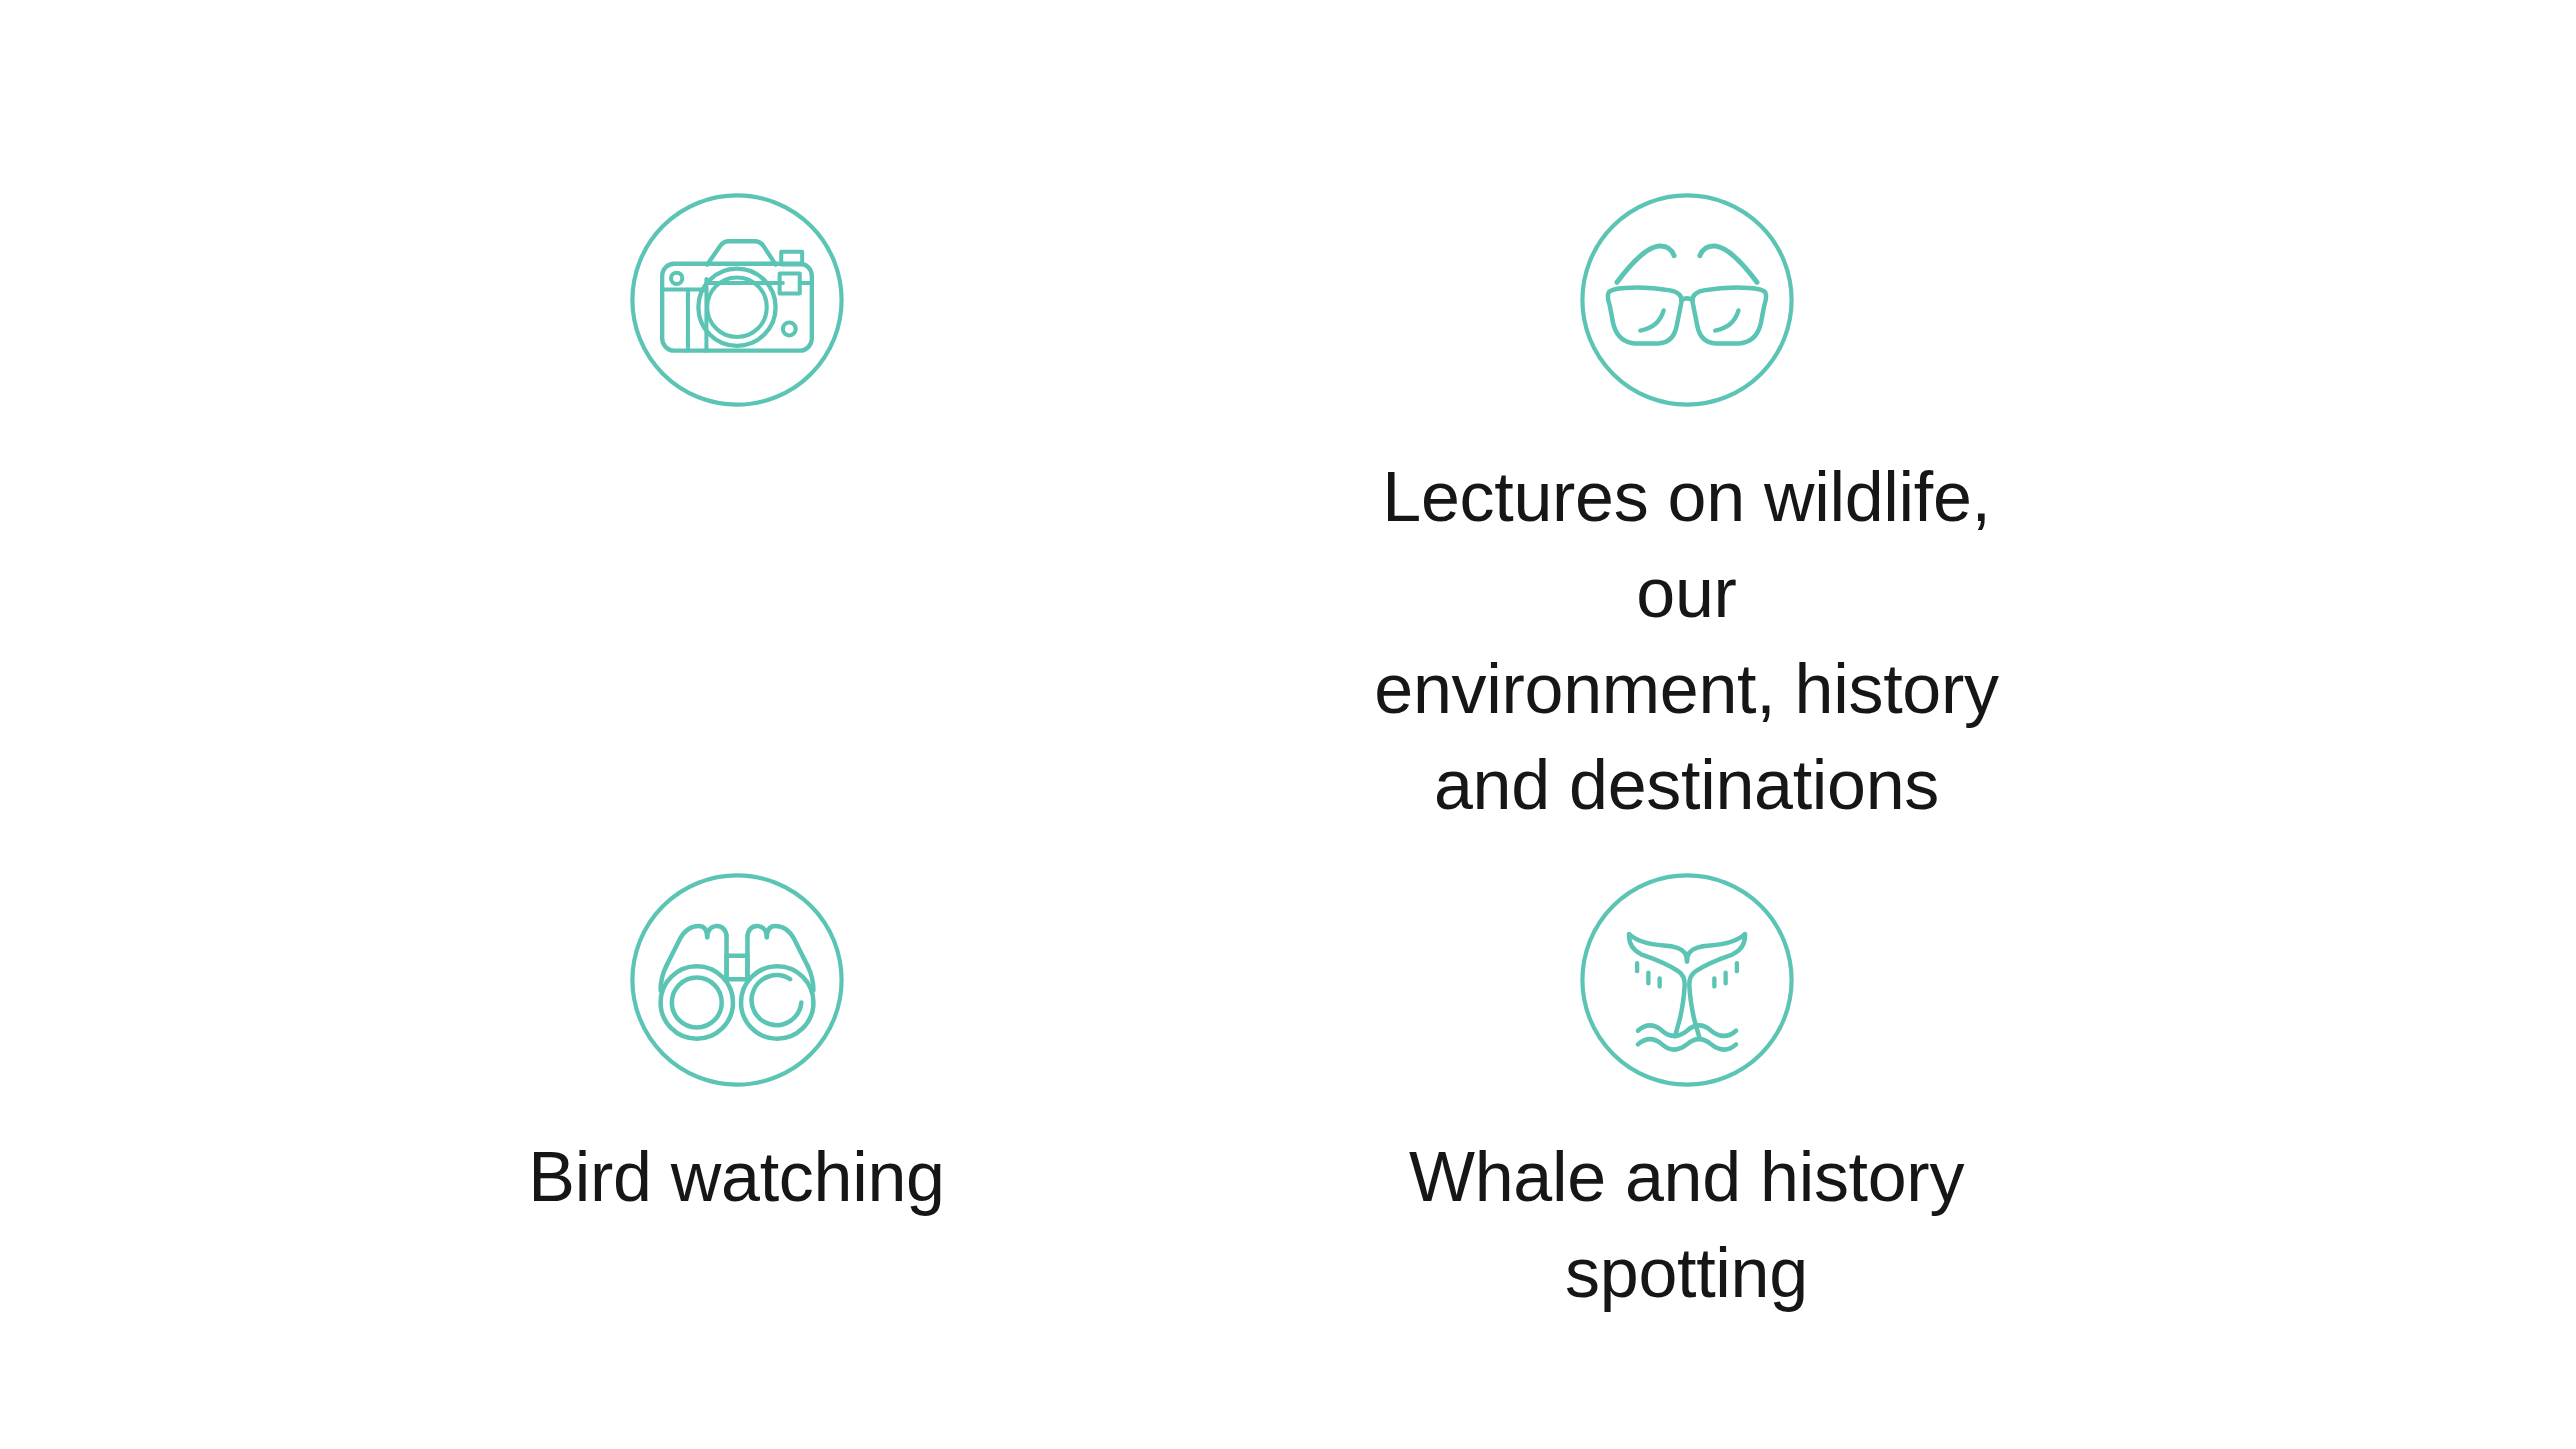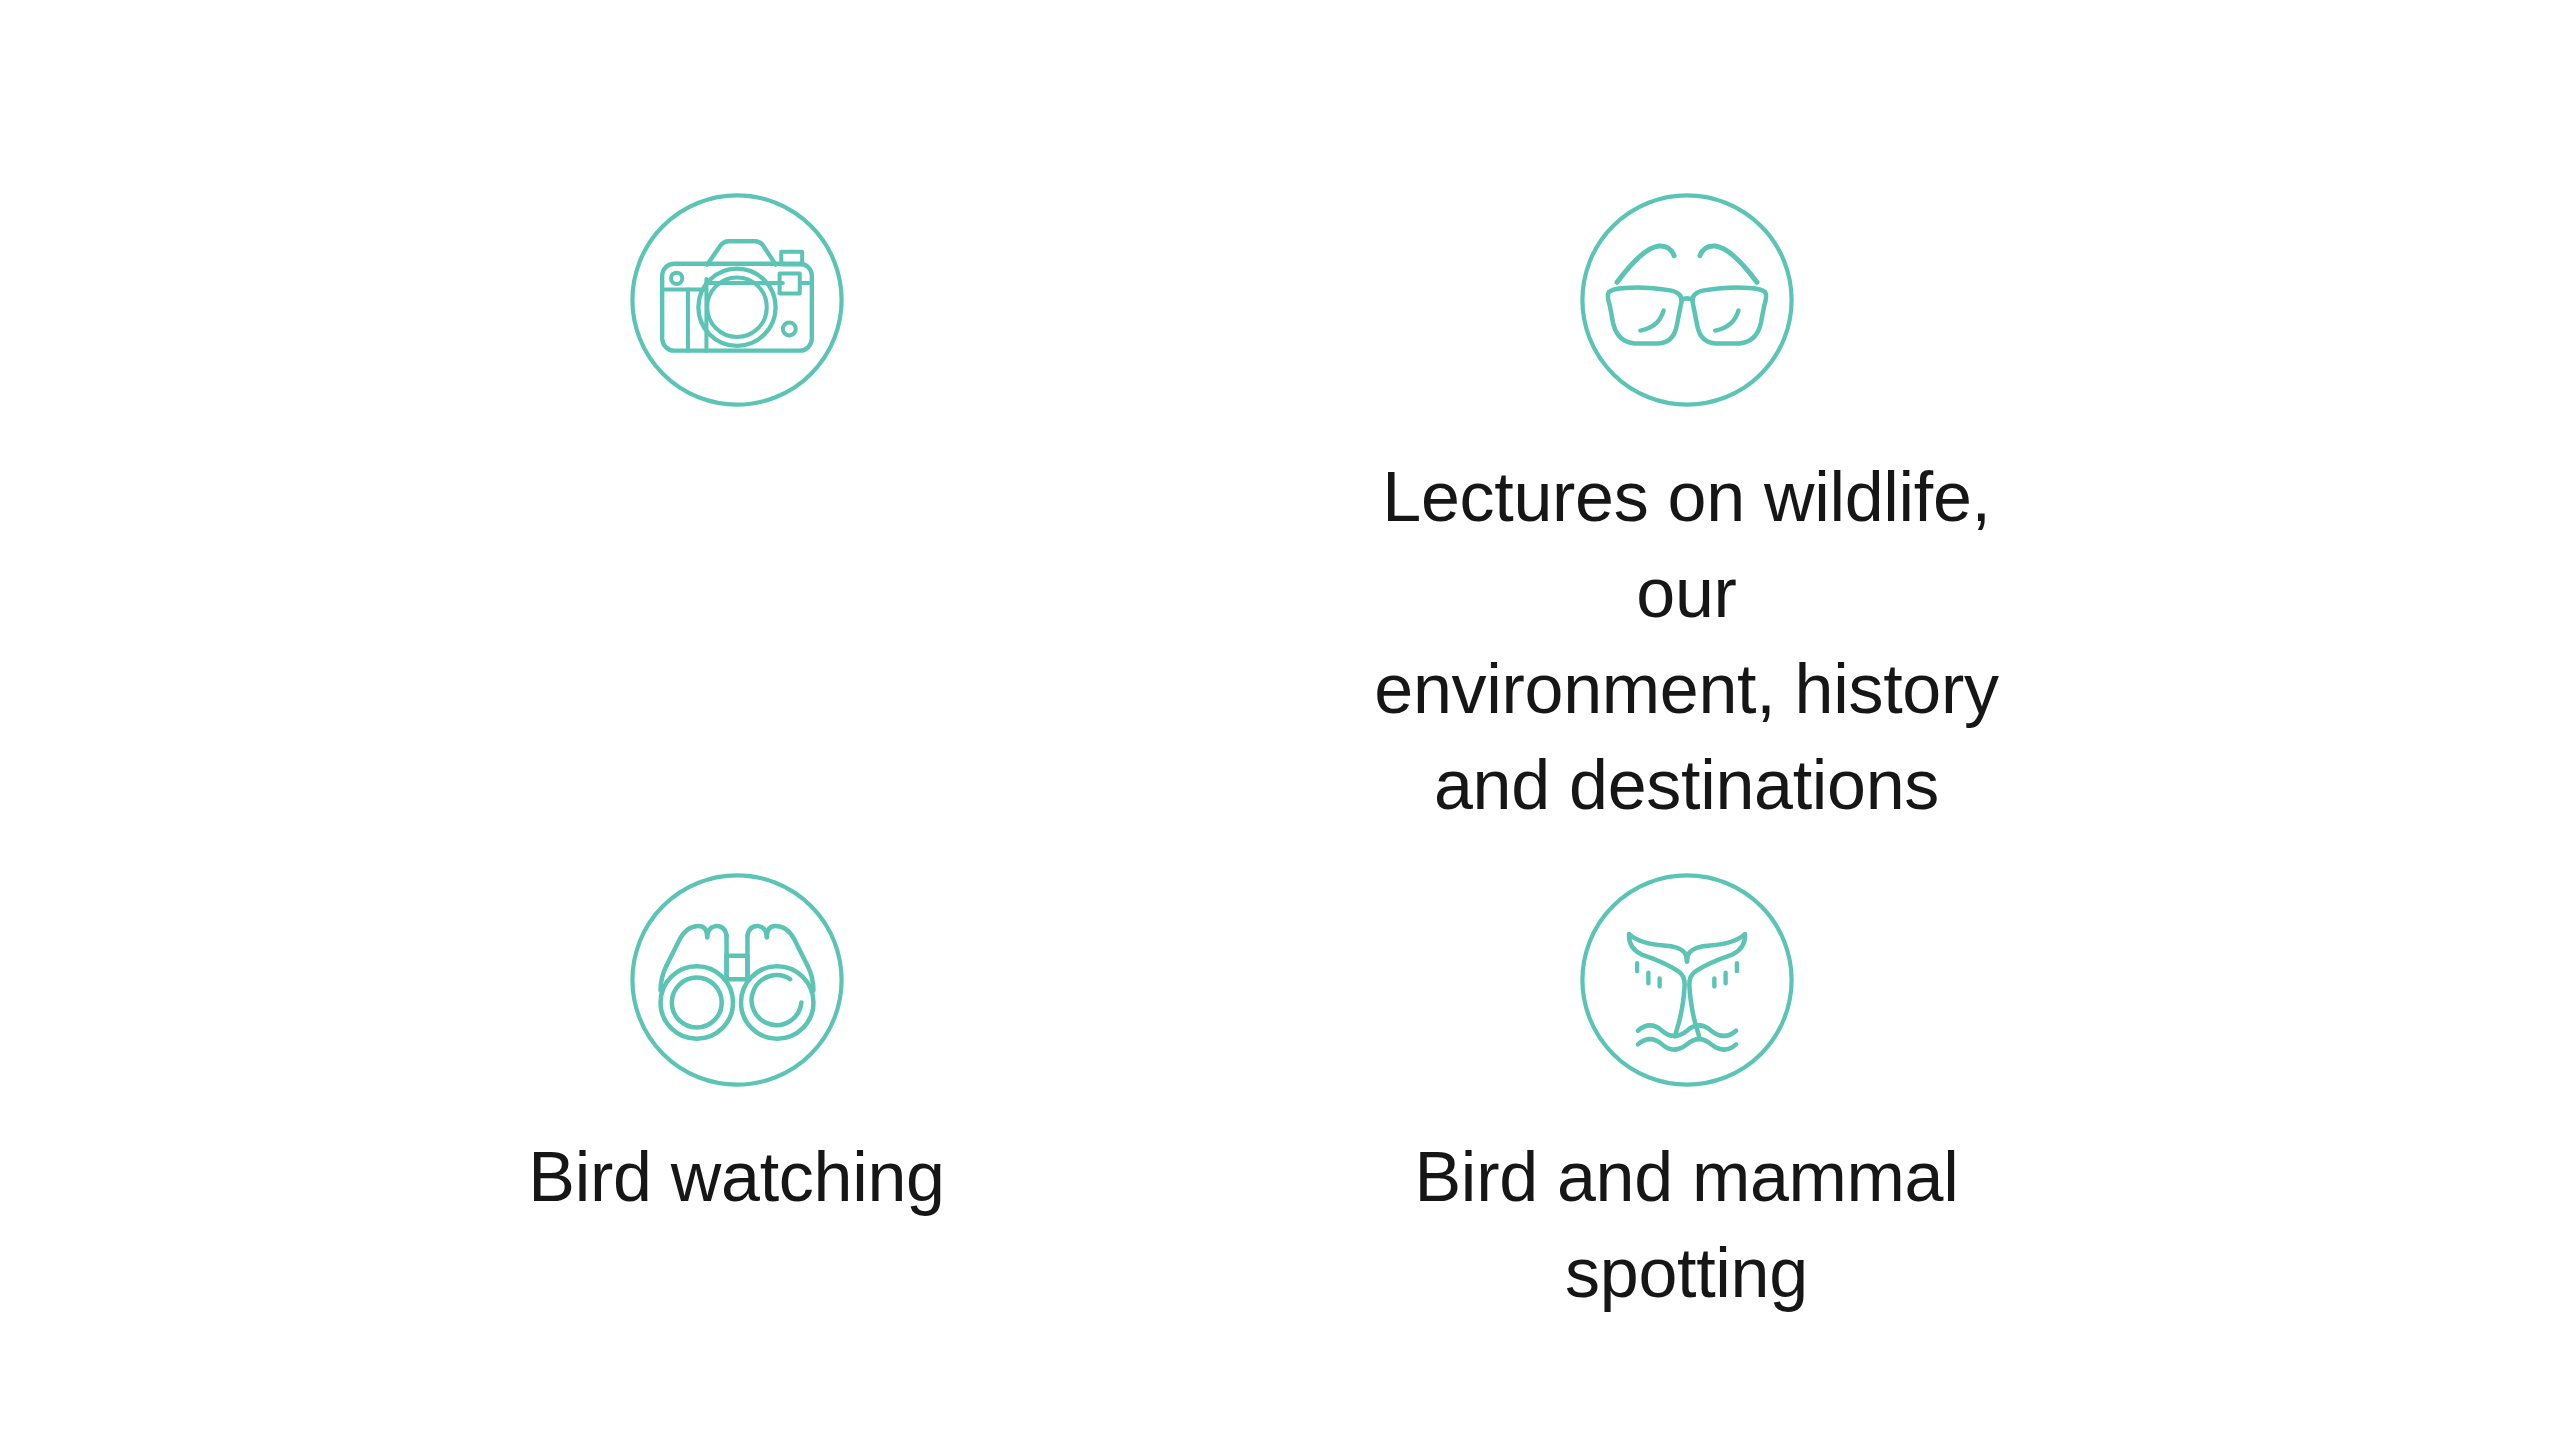--- a/index.html
+++ b/index.html
@@ -194,18 +194,18 @@
           <path d="M195 112 L195 122" stroke-width="5.4"></path>
           <path d="M181 124 L181 137" stroke-width="5.4"></path>
           <path d="M167 131 L167 141" stroke-width="5.4"></path>
 
           <path d="M72 196 Q87 183 102 196 Q117 209 133 196 Q148 183 163 196 Q179 209 194 196" stroke-width="5.6"></path>
           <path d="M72 213 Q87 200 102 213 Q117 226 133 213 Q148 200 163 213 Q179 226 194 213" stroke-width="5.6"></path>
         </g>
       </svg>
     </div>
 
-    <div class="feature-label">Bird and mammal
+    <div class="feature-label">Whale and history
 spotting</div>
   </div>
 
 </div>
 
 
 </body></html>

